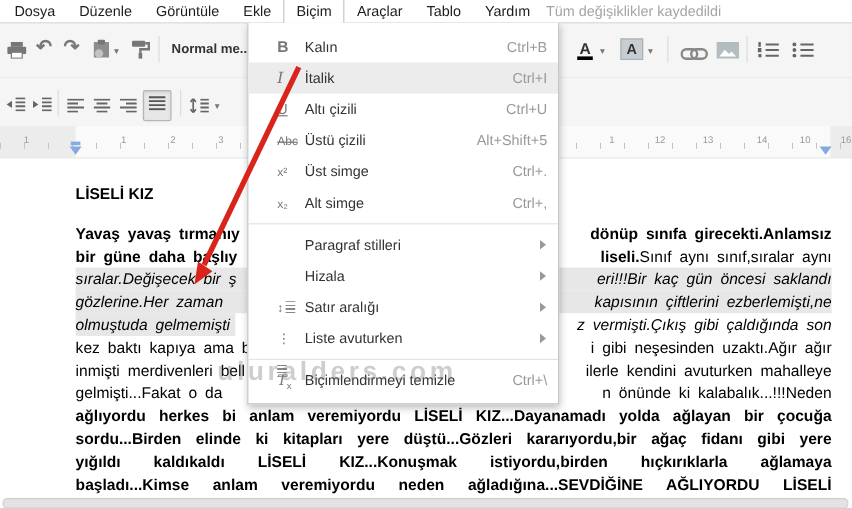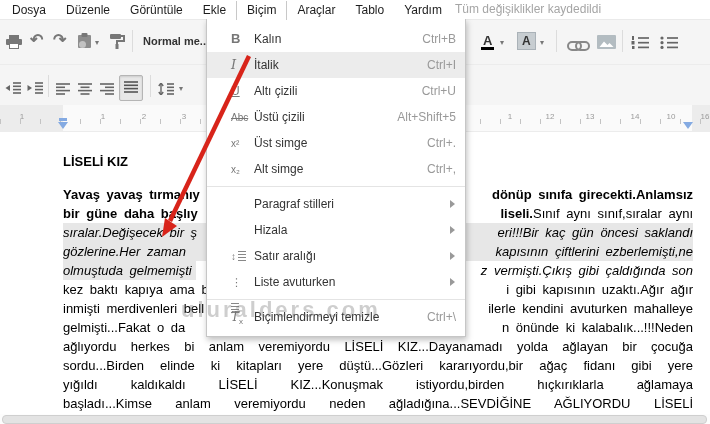--- a/index.html
+++ b/index.html
@@ -34,21 +34,21 @@
           background:repeating-linear-gradient(90deg,#c3c3c3 0 1px,transparent 1px 20px);}
   .rnum{position:absolute;top:7px;transform:translateX(-50%);font-size:8px;color:#9a9a9a;background:inherit;padding:0 2px;}
   .rmarker{position:absolute;top:17px;width:0;height:0;border-left:5px solid transparent;border-right:5px solid transparent;border-top:7px solid #84aae2;}
   .rmarker .rtop{position:absolute;left:-4px;top:-11px;width:8px;height:3px;background:#84aae2;}
 
   
   .doc{position:absolute;left:0;top:132px;right:0;bottom:0;background:#fff;color:#000;}
   .dtitle{position:absolute;left:63px;top:22px;font-size:13px;font-weight:bold;}
   .dlines{position:absolute;left:63px;top:53px;width:630px;}
   .dline{height:19px;line-height:19px;font-size:13px;display:flex;justify-content:space-between;word-spacing:3px;white-space:nowrap;}
-  .dline.full{display:block;text-align:justify;text-align-last:justify;word-spacing:normal;white-space:normal;}
+  .dline.full{display:block;text-align:justify;text-align-last:justify;word-spacing:normal;white-space:normal;font-weight:bold;}
   .dline.b{font-weight:bold;}
   .dline.b .rr{font-weight:normal;}
   .dline.ihl,.dline.ihl-l{font-style:italic;}
   .dline.ihl{background:#e7e7e7;}
   .dline.ihl-l .lpart{background:#e7e7e7;padding-right:4px;}
 
   
   .mpanel{position:absolute;left:206px;top:19px;width:258px;background:#fff;z-index:30;
           border:1px solid #c6c6c6;border-top:none;box-shadow:1px 3px 6px rgba(0,0,0,.25);
           padding:7px 0 6px 0;}
@@ -265,21 +265,21 @@
         <div class="dline ihl">
           <span class="lpart">gözlerine.Her zaman</span>
           <span class="rpart">kapısının çiftlerini ezberlemişti,ne</span>
         </div>
         <div class="dline ihl-l">
           <span class="lpart">olmuştuda gelmemişti</span>
           <span class="rpart">z vermişti.Çıkış gibi çaldığında son</span>
         </div>
         <div class="dline n">
           <span class="lpart">kez baktı kapıya ama b</span>
-          <span class="rpart">i gibi kapısının uzaktı.Ağır ağır</span>
+          <span class="rpart">i gibi neşesinden uzaktı.Ağır ağır</span>
         </div>
         <div class="dline n">
           <span class="lpart">inmişti merdivenleri bell</span>
           <span class="rpart">ilerle kendini avuturken mahalleye</span>
         </div>
         <div class="dline n">
           <span class="lpart">gelmişti...Fakat o da</span>
           <span class="rpart">n önünde ki kalabalık...!!!Neden</span>
         </div>
         <div class="dline full">ağlıyordu herkes bi anlam veremiyordu LİSELİ KIZ...Dayanamadı yolda ağlayan bir çocuğa</div>

